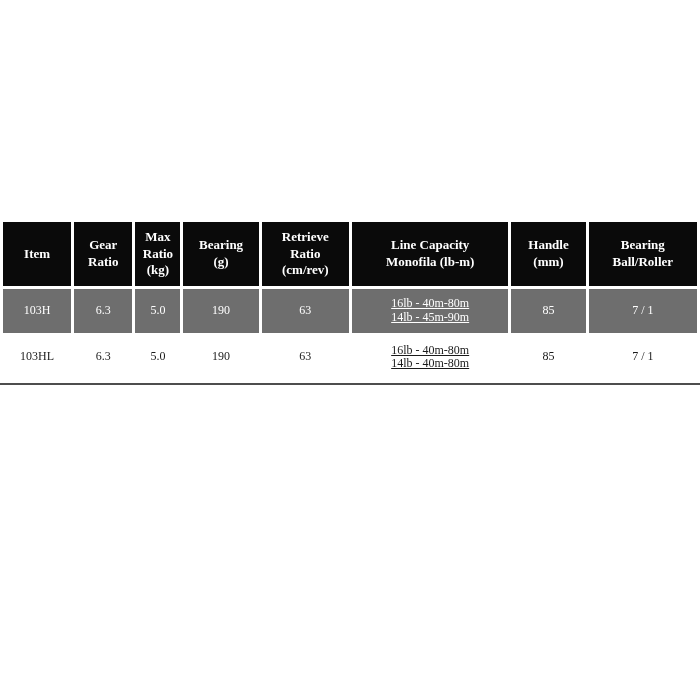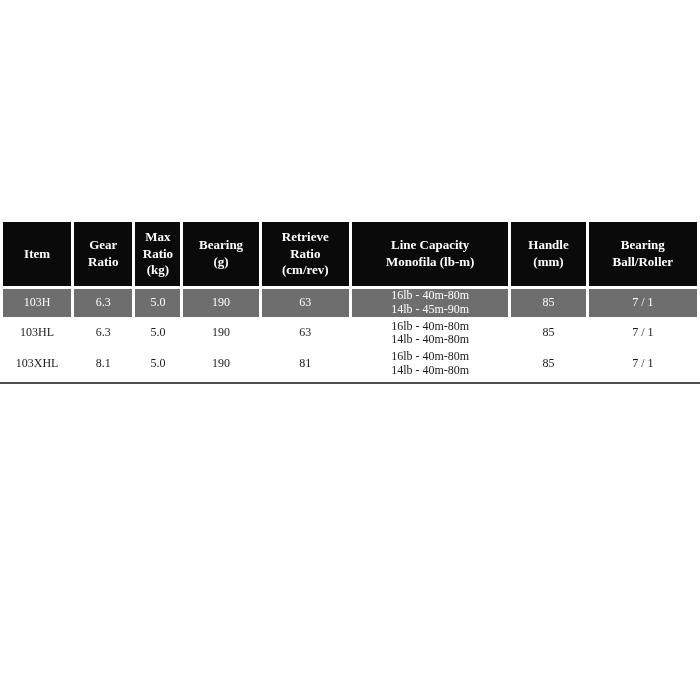--- a/index.html
+++ b/index.html
@@ -37,26 +37,26 @@
     text-align:center;
     vertical-align:middle;
     padding:0 2px;
     line-height:1.3;
   }
   table.spec td{
     height:26px;
     text-align:center;
     vertical-align:middle;
     font-size:12px;
-    padding:0 2px;
+    padding:8px 2px;
     line-height:1.15;
   }
   tr.shaded td{background:var(--shaded-bg);color:var(--shaded-text);}
   tr.plain  td{background:var(--plain-bg);color:var(--plain-text);text-align:center;}
-  td.capacity{font-size:10.5px;line-height:1.25;}
+  td.capacity{font-size:10.5px;line-height:1.25;text-decoration:underline;}
   .hline,.capline{display:block;}
   .bottom-rule{
     height:2px;
     background:var(--rule);
     margin-top:1px;
     width:700px;
   }
 </style>
 </head>
 <body>
@@ -130,29 +130,16 @@
           <td>5.0</td>
           <td>190</td>
           <td>63</td>
           <td class="capacity">
             <span class="capline">16lb - 40m-80m</span>
             <span class="capline">14lb - 40m-80m</span>
           </td>
           <td>85</td>
           <td>7 / 1</td>
         </tr>
-        <tr class="plain">
-          <td>103XHL</td>
-          <td>8.1</td>
-          <td>5.0</td>
-          <td>190</td>
-          <td>81</td>
-          <td class="capacity">
-            <span class="capline">16lb - 40m-80m</span>
-            <span class="capline">14lb - 40m-80m</span>
-          </td>
-          <td>85</td>
-          <td>7 / 1</td>
-        </tr>
       </tbody>
   </table>
   <div class="bottom-rule"></div>
 </div>
 
 </body></html>

